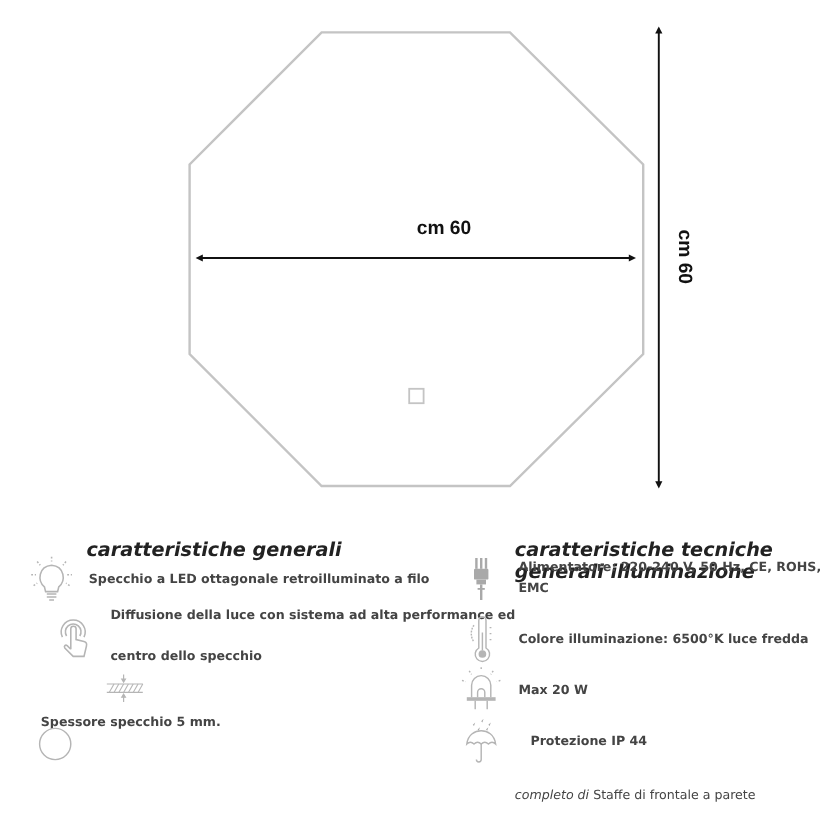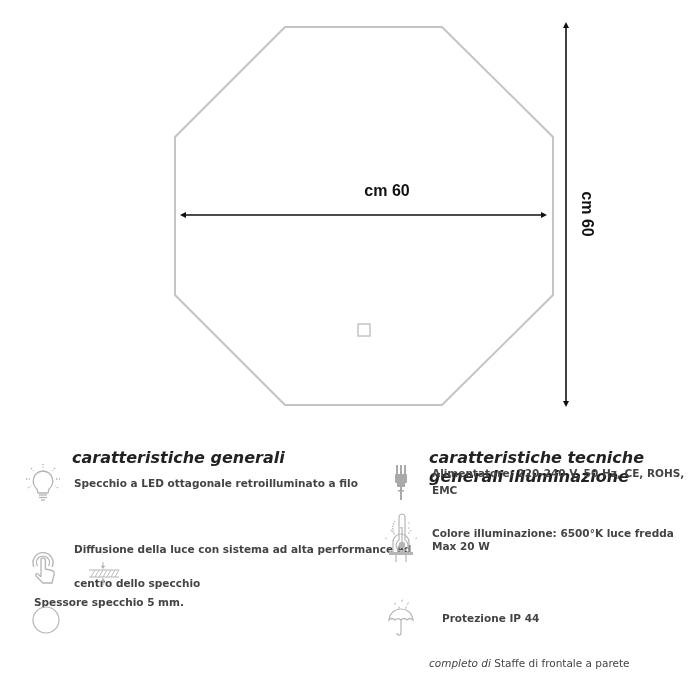--- a/index.html
+++ b/index.html
@@ -1,18 +1,18 @@
 <!DOCTYPE html>
 <html><head>
   <meta charset="utf-8">
   <style>
     html, body { margin: 0; padding: 0; background: #ffffff; }
     body { width: 700px; height: 700px; position: relative; overflow: hidden;
            font-family: "DejaVu Sans", "Liberation Sans", sans-serif; color: #3a3a3a; }
-    .diagram { position: absolute; left: 0; top: 0; width: 620px; height: 430px; margin-left: 17px; }
+    .diagram { position: absolute; left: 0; top: 0; width: 620px; height: 430px; }
     .dim-h-label { position: absolute; left: 290px; top: 182px; width: 160px; text-align: center;
                    font-family: "Liberation Sans", sans-serif; font-weight: bold; font-size: 16px; color: #111; }
     .dim-v-label { position: absolute; left: 530px; top: 205px; width: 80px; text-align: center;
                    font-family: "Liberation Sans", sans-serif; font-weight: bold; font-size: 16px; color: #111;
                    transform: rotate(90deg); transform-origin: center center; }
     .section-title { position: absolute; font-size: 16px; font-weight: bold; font-style: italic; color: #222; }
     .feat { position: absolute; display: flex; align-items: center; font-weight: bold; }
     .feat .ic { width: 40px; height: 40px; flex: 0 0 40px; display: flex; align-items: center; justify-content: center; }
     .feat .tx { font-size: 10.5px; line-height: 17px; color: #444; margin-left: 11px; }
     .footer-note { position: absolute; left: 429px; top: 657px; font-size: 10.5px; color: #444; }
@@ -56,21 +56,21 @@
           <line x1="1" y1="16" x2="5" y2="16"></line>
           <line x1="31" y1="16" x2="35" y2="16"></line>
       <line x1="3" y1="25" x2="6" y2="23"></line>
           <line x1="33" y1="25" x2="30" y2="23"></line>
         </g>
     </svg>
   </span>
   <span class="tx">Specchio a LED ottagonale retroilluminato a filo</span>
 </div>
 
-<div class="feat" style="left:23px; top:505px;margin-top:36px;">
+<div class="feat" style="left:41px; top:505px;">
   <span class="ic">
     <svg width="36" height="40" viewBox="0 0 36 40" fill="none" stroke="#b5b5b5" stroke-width="1.3">
       <path d="M9 20 A10 10 0 1 1 27 20"></path>
       <path d="M12.5 19 A6.5 6.5 0 1 1 23.5 19"></path>
       <path d="M16 30 L16 13 A2.2 2.2 0 0 1 20.4 13 L20.4 22 L27 23.5 C29 24 29.5 25.5 29 27.5 L27 36 L18 36 L11 29 C10 27.5 11.5 26 13 27 L16 30"></path>
     </svg>
   </span>
   <span class="tx">
     <span>Diffusione della luce con sistema ad alta performance ed</span><br>
     <br>
@@ -136,21 +136,21 @@
       <g stroke-dasharray="1.5 1.5">
           <line x1="25" y1="10" x2="28" y2="10"></line>
           <line x1="25" y1="15" x2="28" y2="15"></line>
           <line x1="25" y1="20" x2="28" y2="20"></line>
         </g>
     </svg>
   </span>
   <span class="tx">Colore illuminazione: 6500°K luce fredda</span>
 </div>
 
-<div class="feat" style="left:381px; top:526px;">
+<div class="feat" style="left:381px; top:555px;">
   <span class="ic">
     <svg width="36" height="40" viewBox="0 0 36 40" fill="none" stroke="#b5b5b5" stroke-width="1.2">
       <path d="M10 26 L10 16 A8 8 0 0 1 26 16 L26 26"></path>
       <path d="M15 26 L15 22 A3 3 0 0 1 21 22 L21 26"></path>
       <rect x="6" y="26" width="24" height="3" fill="#b5b5b5" stroke="none"></rect>
       <line x1="13" y1="29" x2="13" y2="36"></line>
         <line x1="23" y1="29" x2="23" y2="36"></line>
       <g stroke-dasharray="1.5 1.5">
           <line x1="18" y1="1" x2="18" y2="4"></line>
           <line x1="8" y1="4" x2="10" y2="7"></line>

